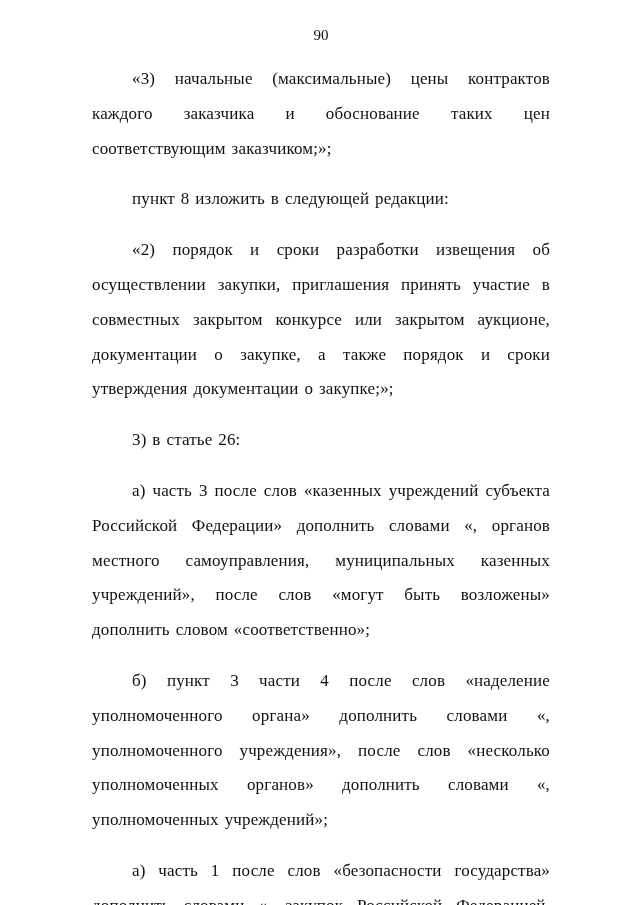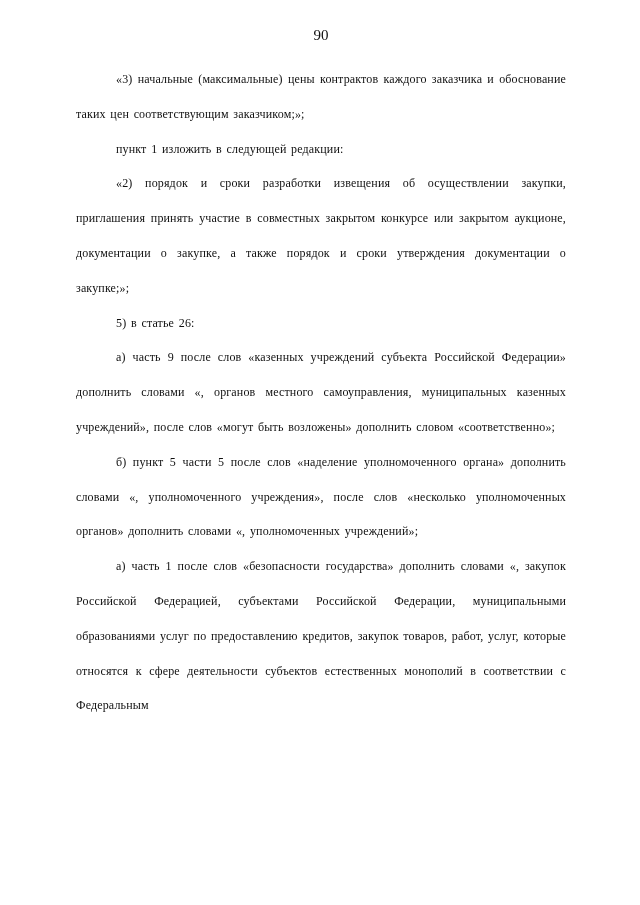--- a/index.html
+++ b/index.html
@@ -19,41 +19,41 @@
     overflow: hidden;
   }
   .page-number {
     text-align: center;
     font-size: 15px;
     line-height: 18px;
     margin-bottom: 18px;
     color: #101010;
   }
   .body-text p {
-    margin: 0;
-    font-size: 12px;
+    margin: 16px;
+    font-size: 17px;
     line-height: 34.8px;
     text-align: justify;
     text-indent: 40px;
     letter-spacing: 0.15px;
     word-spacing: 1.5px;
   }
   .body-text p.continues {
     
     text-align-last: justify;
   }
 </style>
 </head>
 <body>
 
 <div class="page">
   <div class="page-number">90</div>
 
   <div class="body-text">
     <p>«3) начальные (максимальные) цены контрактов каждого заказчика и обоснование таких цен соответствующим заказчиком;»;</p>
-    <p>пункт 1 изложить в следующей редакции:</p>
+    <p>пункт 8 изложить в следующей редакции:</p>
     <p>«2) порядок и сроки разработки извещения об осуществлении закупки, приглашения принять участие в совместных закрытом конкурсе или закрытом аукционе, документации о закупке, а также порядок и сроки утверждения документации о закупке;»;</p>
-    <p>5) в статье 26:</p>
-    <p>а) часть 9 после слов «казенных учреждений субъекта Российской Федерации» дополнить словами «, органов местного самоуправления, муниципальных казенных учреждений», после слов «могут быть возложены» дополнить словом «соответственно»;</p>
-    <p>б) пункт 5 части 5 после слов «наделение уполномоченного органа» дополнить словами «, уполномоченного учреждения», после слов «несколько уполномоченных органов» дополнить словами «, уполномоченных учреждений»;</p>
+    <p>3) в статье 26:</p>
+    <p>а) часть 3 после слов «казенных учреждений субъекта Российской Федерации» дополнить словами «, органов местного самоуправления, муниципальных казенных учреждений», после слов «могут быть возложены» дополнить словом «соответственно»;</p>
+    <p>б) пункт 3 части 4 после слов «наделение уполномоченного органа» дополнить словами «, уполномоченного учреждения», после слов «несколько уполномоченных органов» дополнить словами «, уполномоченных учреждений»;</p>
     <p class="continues">а) часть 1 после слов «безопасности государства» дополнить словами «, закупок Российской Федерацией, субъектами Российской Федерации, муниципальными образованиями услуг по предоставлению кредитов, закупок товаров, работ, услуг, которые относятся к сфере деятельности субъектов естественных монополий в соответствии с Федеральным</p>
   </div>
 </div>
 
 </body></html>

